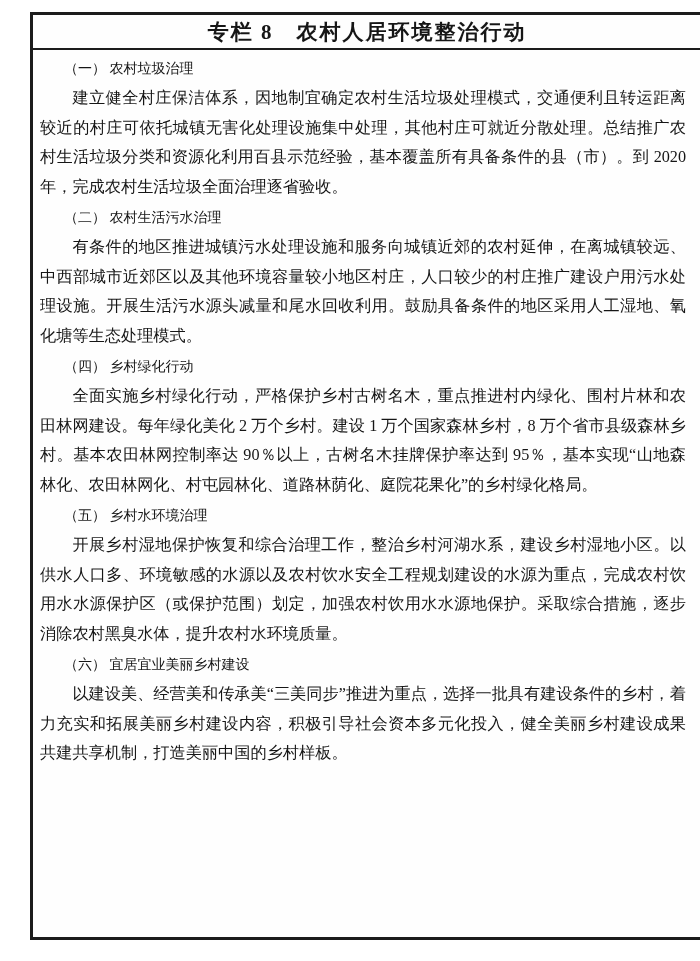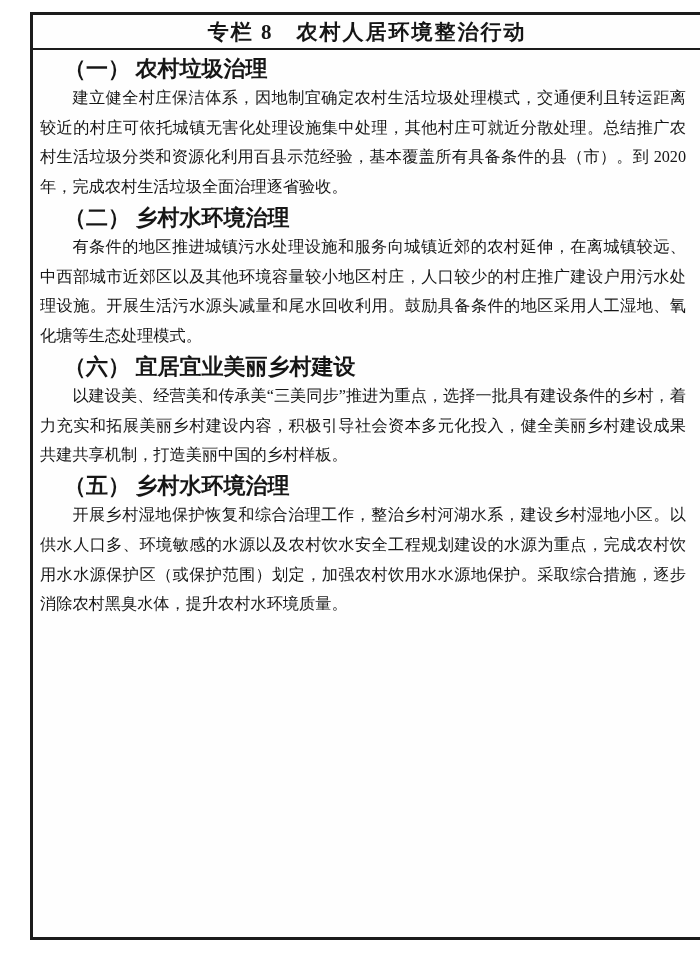--- a/index.html
+++ b/index.html
@@ -33,22 +33,22 @@
     justify-content: center;
     font-size: 21px;
     font-weight: bold;
     letter-spacing: 2px;
   }
   .column-body {
     padding: 4px 15px 0 7px;
   }
   .section-heading {
     margin: 0;
-    font-size: 22px;
-    font-weight: bold;
+    font-size: 14px;
+    font-weight: normal;
     line-height: 29.8px;
     text-indent: 24px;
     white-space: pre-wrap;
   }
   .section-paragraph {
     margin: 0;
     font-size: 16.2px;
     font-weight: normal;
     line-height: 29.8px;
     text-indent: 2em;
@@ -62,32 +62,36 @@
 <div class="column-box">
   <div class="column-title">专栏 8　农村人居环境整治行动</div>
   <div class="column-body">
 
     <div class="section">
       <p class="section-heading">（一） 农村垃圾治理</p>
       <p class="section-paragraph">建立健全村庄保洁体系，因地制宜确定农村生活垃圾处理模式，交通便利且转运距离较近的村庄可依托城镇无害化处理设施集中处理，其他村庄可就近分散处理。总结推广农村生活垃圾分类和资源化利用百县示范经验，基本覆盖所有具备条件的县（市）。到 2020 年，完成农村生活垃圾全面治理逐省验收。</p>
     </div>
 
     <div class="section">
-      <p class="section-heading">（二） 乡村水环境治理</p>
+      <p class="section-heading">（二） 农村生活污水治理</p>
       <p class="section-paragraph">有条件的地区推进城镇污水处理设施和服务向城镇近郊的农村延伸，在离城镇较远、中西部城市近郊区以及其他环境容量较小地区村庄，人口较少的村庄推广建设户用污水处理设施。开展生活污水源头减量和尾水回收利用。鼓励具备条件的地区采用人工湿地、氧化塘等生态处理模式。</p>
     </div>
 
     <div class="section">
     </div>
 
-
     <div class="section">
-      <p class="section-heading">（六） 宜居宜业美丽乡村建设</p>
-      <p class="section-paragraph">以建设美、经营美和传承美“三美同步”推进为重点，选择一批具有建设条件的乡村，着力充实和拓展美丽乡村建设内容，积极引导社会资本多元化投入，健全美丽乡村建设成果共建共享机制，打造美丽中国的乡村样板。</p>
+      <p class="section-heading">（四） 乡村绿化行动</p>
+      <p class="section-paragraph">全面实施乡村绿化行动，严格保护乡村古树名木，重点推进村内绿化、围村片林和农田林网建设。每年绿化美化 2 万个乡村。建设 1 万个国家森林乡村，8 万个省市县级森林乡村。基本农田林网控制率达 90％以上，古树名木挂牌保护率达到 95％，基本实现“山地森林化、农田林网化、村屯园林化、道路林荫化、庭院花果化”的乡村绿化格局。</p>
     </div>
 
     <div class="section">
       <p class="section-heading">（五） 乡村水环境治理</p>
       <p class="section-paragraph">开展乡村湿地保护恢复和综合治理工作，整治乡村河湖水系，建设乡村湿地小区。以供水人口多、环境敏感的水源以及农村饮水安全工程规划建设的水源为重点，完成农村饮用水水源保护区（或保护范围）划定，加强农村饮用水水源地保护。采取综合措施，逐步消除农村黑臭水体，提升农村水环境质量。</p>
     </div>
 
+    <div class="section">
+      <p class="section-heading">（六） 宜居宜业美丽乡村建设</p>
+      <p class="section-paragraph">以建设美、经营美和传承美“三美同步”推进为重点，选择一批具有建设条件的乡村，着力充实和拓展美丽乡村建设内容，积极引导社会资本多元化投入，健全美丽乡村建设成果共建共享机制，打造美丽中国的乡村样板。</p>
+    </div>
+
   </div>
 </div>
 
 </body></html>

